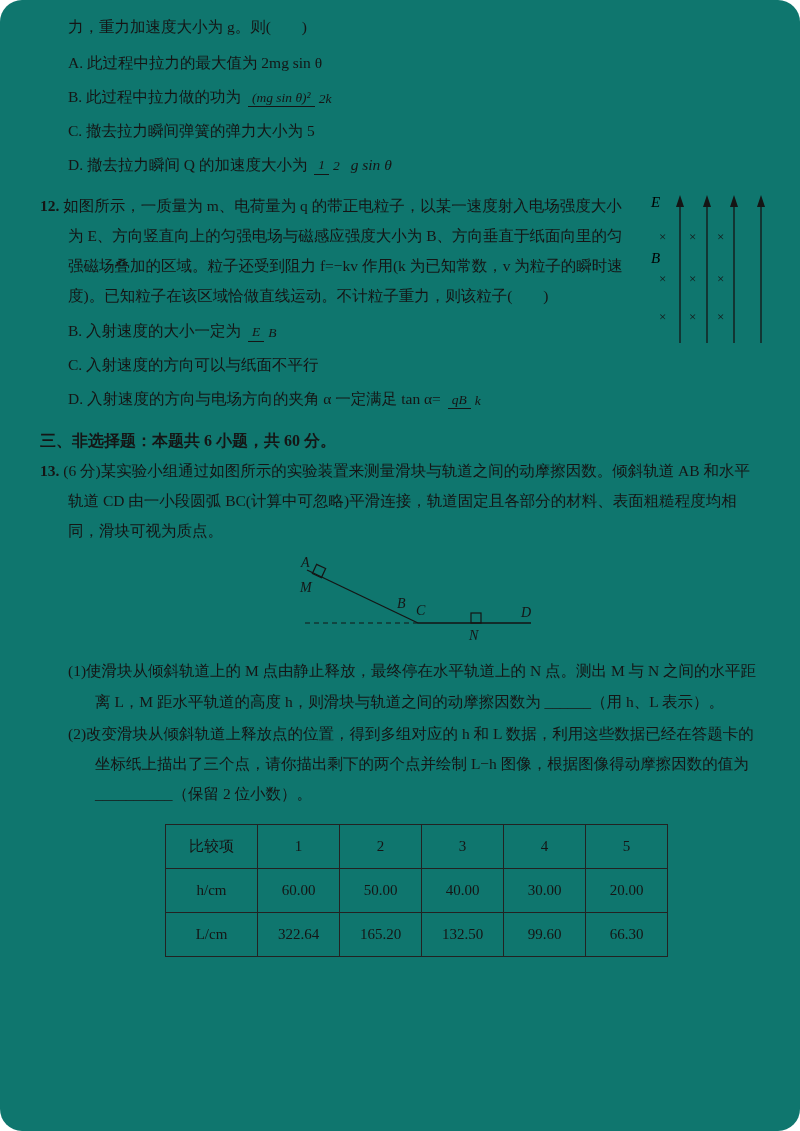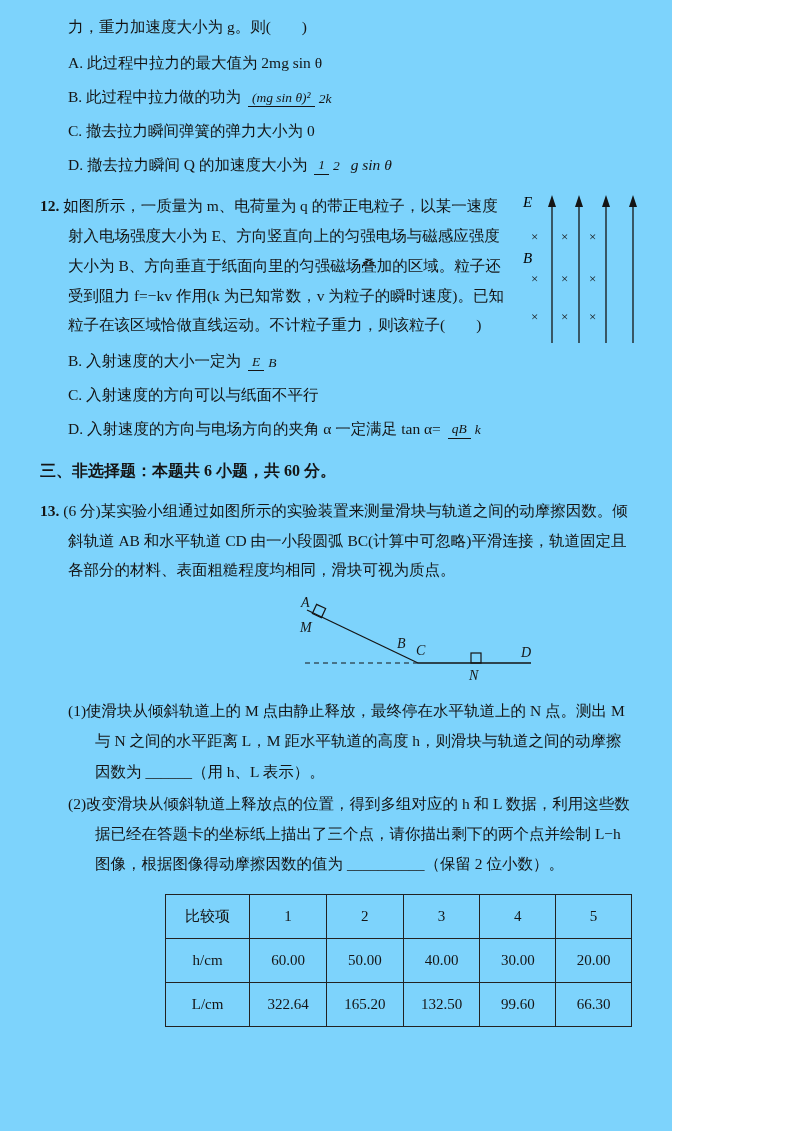--- a/index.html
+++ b/index.html
@@ -1,24 +1,25 @@
 <!DOCTYPE html>
 <html><head>
 <meta charset="utf-8">
 <style>
   * { margin:0; padding:0; box-sizing:border-box; }
   html,body { background:#ffffff; }
   .page {
     position:relative;
-    width:672px; height:1131px;
-    background:#7dd3fc;
+    width:800px; height:1131px;
+    background:#0f766e;
     color:#151515;
     font-family:"Liberation Serif","DejaVu Serif",serif;
     font-size:15.5px;
     overflow:hidden;
+    border-radius:22px;
   }
   .content { padding:12px 40px 0 40px; }
 
   .line { line-height:1.95; }
   .indent { margin-left:28px; }
 
   .qnum { font-weight:bold; }
 
   .question-stem {
     padding-left:28px;
@@ -51,21 +52,21 @@
   }
 
   .q12-block { margin-top:14px; }
   .field-diagram {
     float:right;
     width:122px; height:152px;
     margin:2px -12px 6px 14px;
   }
   .field-diagram text { font-family:"Liberation Serif","DejaVu Serif",serif; }
 
-  .q13-block { margin-top:10px; clear:both; }
+  .q13-block { clear:both; }
   .incline-diagram {
     display:block;
     margin:10px 0 6px 255px;
     width:250px; height:95px;
   }
   .incline-diagram text { font-style:italic; font-size:14px; fill:#151515; }
 
   .subitem {
     padding-left:55px;
     text-indent:-27px;
@@ -110,21 +111,21 @@
         <span>A. 此过程中拉力的最大值为 2mg sin θ</span>
       </div>
       <div class="option">
         <span>B. 此过程中拉力做的功为</span>
         <span class="frac">
             <span class="num">(mg sin θ)²</span>
             <span class="den">2k</span>
           </span>
       </div>
       <div class="option">
-        <span>C. 撤去拉力瞬间弹簧的弹力大小为 0</span>
+        <span>C. 撤去拉力瞬间弹簧的弹力大小为 5</span>
       </div>
       <div class="option">
         <span>D. 撤去拉力瞬间 Q 的加速度大小为</span>
         <span class="frac">
             <span class="num">1</span>
             <span class="den">2</span>
           </span>
         <span class="math">g sin θ</span>
       </div>
     </div>

